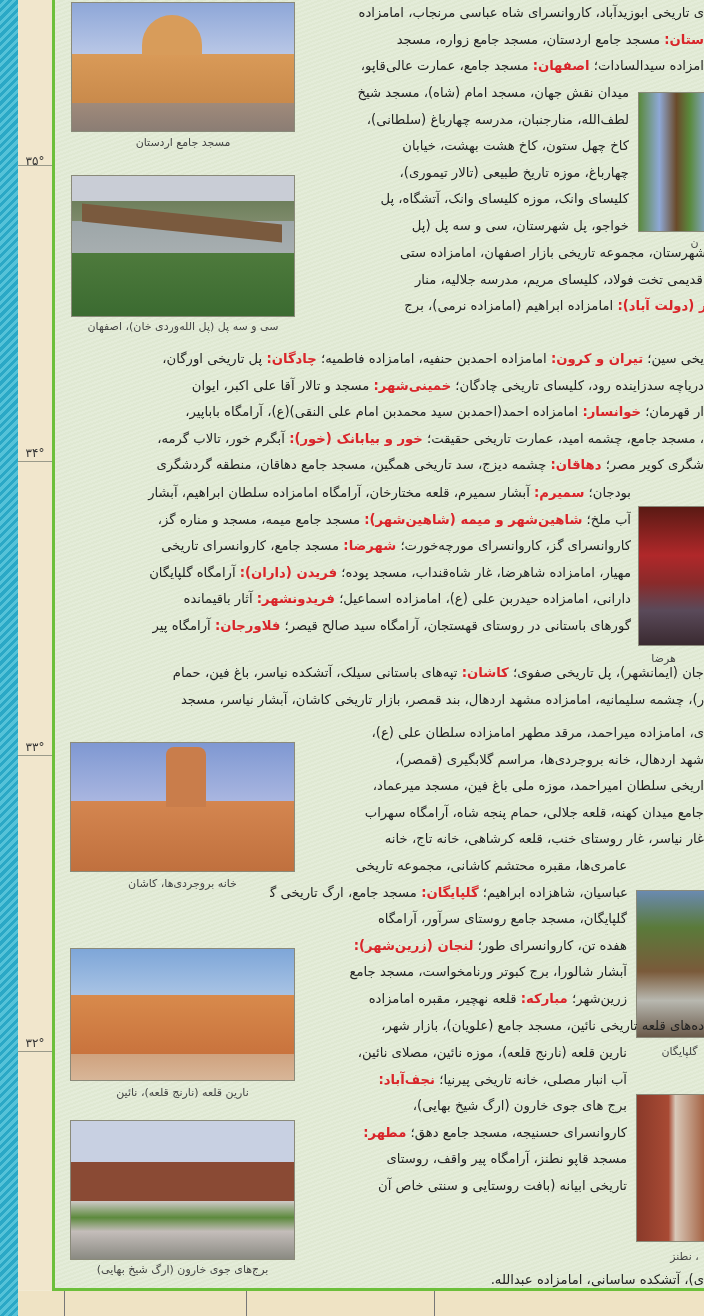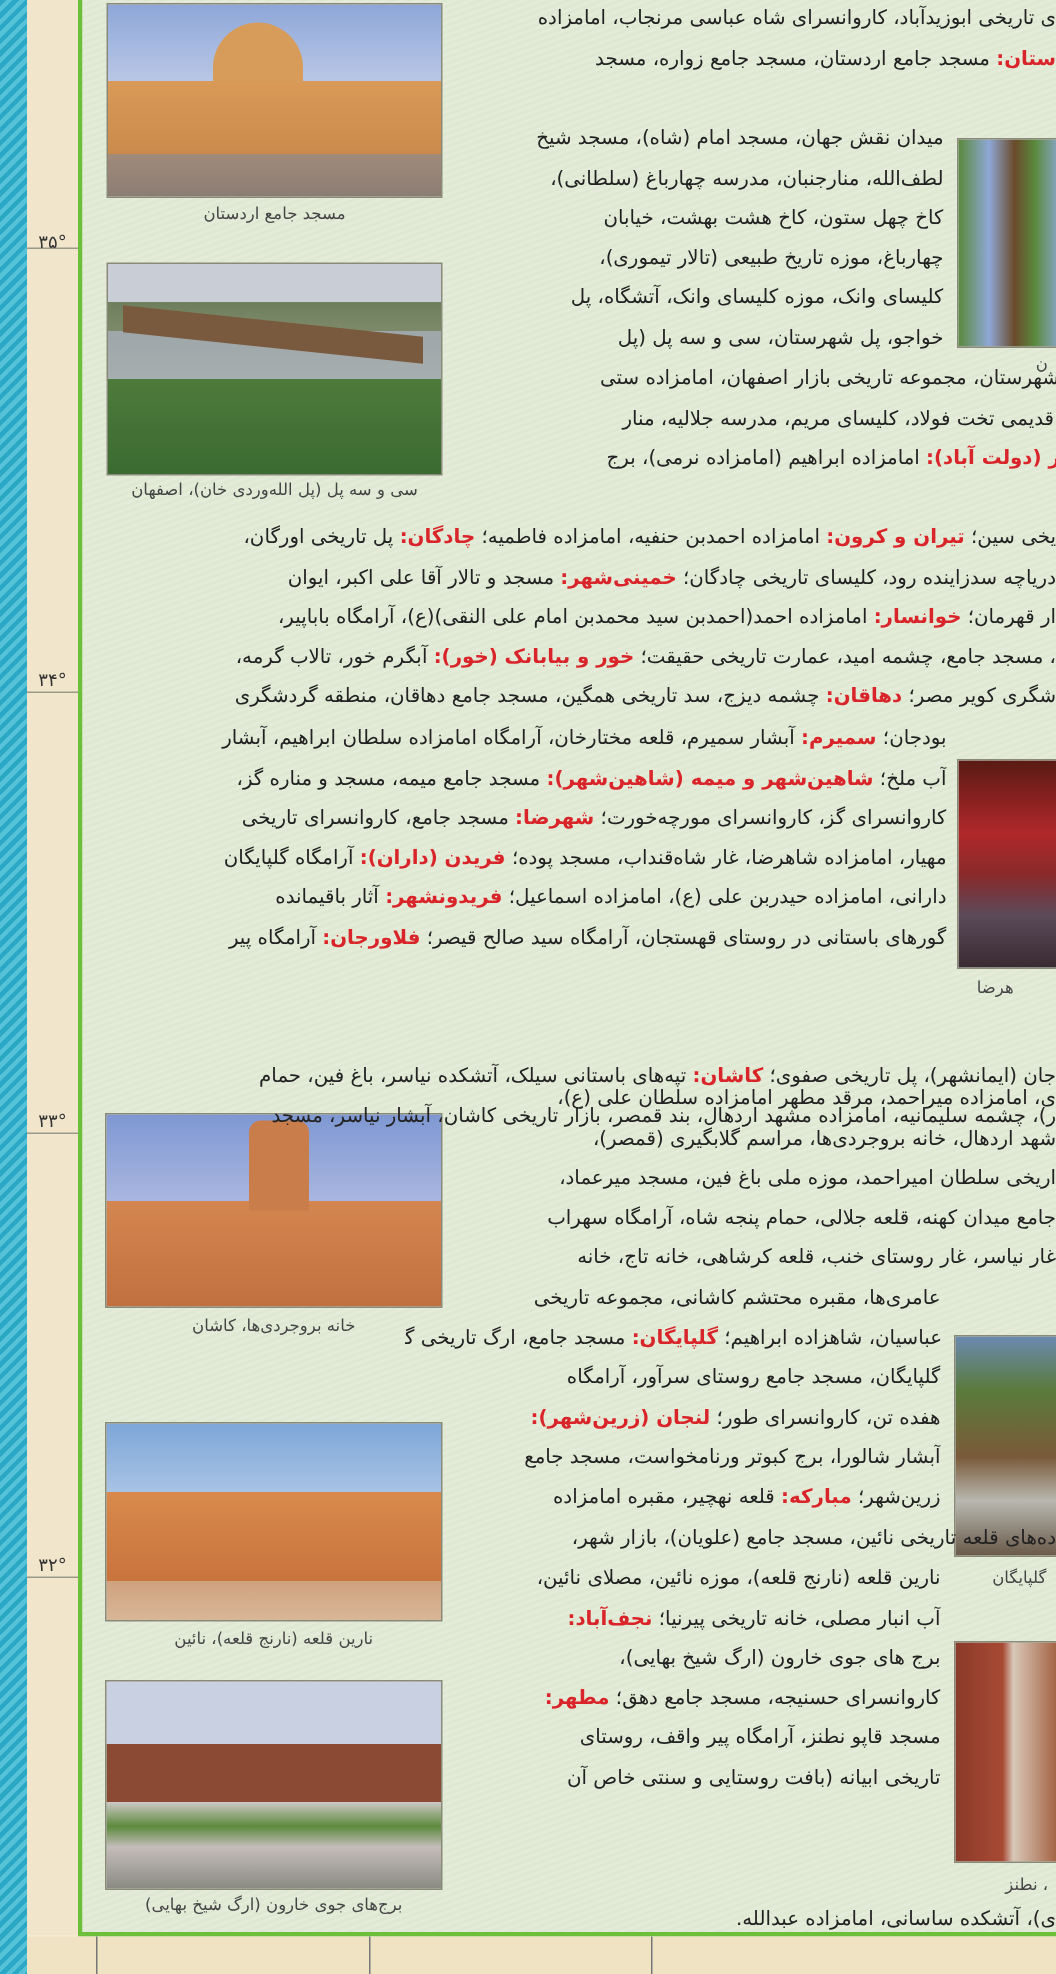--- a/index.html
+++ b/index.html
@@ -83,20 +83,21 @@
 
   <div class="photo ph-golpayegan" style="left:581px;top:890px;width:72px;height:148px"></div>
   <div class="caption" style="left:600px;top:1045px;width:49px">گلپایگان</div>
 
   <div class="photo ph-natanz" style="left:581px;top:1094px;width:72px;height:148px"></div>
   <div class="caption" style="left:610px;top:1250px;width:39px">، نطنز</div>
 
   <div class="text-block" style="left:240px;top:0;width:409px">
     <span class="line">ی تاریخی ابوزیدآباد، کاروانسرای شاه عباسی مرنجاب، امامزاده</span>
     <span class="line"><span class="city">ستان:</span><span> مسجد جامع اردستان، مسجد جامع زواره، مسجد</span></span>
+    <span class="line"><span>امزاده سیدالسادات؛ </span><span class="city">اصفهان:</span><span> مسجد جامع، عمارت عالی‌قاپو،</span></span>
   </div>
 
   <div class="text-block" style="left:240px;top:80px;width:334px">
     <span class="line">میدان نقش جهان، مسجد امام (شاه)، مسجد شیخ</span>
     <span class="line">لطف‌الله، منارجنبان، مدرسه چهارباغ (سلطانی)،</span>
     <span class="line">کاخ چهل ستون، کاخ هشت بهشت، خیابان</span>
     <span class="line">چهارباغ، موزه تاریخ طبیعی (تالار تیموری)،</span>
     <span class="line">کلیسای وانک، موزه کلیسای وانک، آتشگاه، پل</span>
     <span class="line">خواجو، پل شهرستان، سی و سه پل (پل</span>
   </div>
@@ -117,21 +118,21 @@
 
   <div class="text-block" style="left:8px;top:480px;width:568px">
     <span class="line"><span>بودجان؛ </span><span class="city">سمیرم:</span><span> آبشار سمیرم، قلعه مختارخان، آرامگاه امامزاده سلطان ابراهیم، آبشار</span></span>
     <span class="line"><span>آب ملخ؛ </span><span class="city">شاهین‌شهر و میمه (شاهین‌شهر):</span><span> مسجد جامع میمه، مسجد و مناره گز،</span></span>
     <span class="line"><span>کاروانسرای گز، کاروانسرای مورچه‌خورت؛ </span><span class="city">شهرضا:</span><span> مسجد جامع، کاروانسرای تاریخی</span></span>
     <span class="line"><span>مهیار، امامزاده شاهرضا، غار شاه‌قنداب، مسجد پوده؛ </span><span class="city">فریدن (داران):</span><span> آرامگاه گلپایگان</span></span>
     <span class="line"><span>دارانی، امامزاده حیدربن علی (ع)، امامزاده اسماعیل؛ </span><span class="city">فریدونشهر:</span><span> آثار باقیمانده</span></span>
     <span class="line"><span>گورهای باستانی در روستای قهستجان، آرامگاه سید صالح قیصر؛ </span><span class="city">فلاورجان:</span><span> آرامگاه پیر</span></span>
   </div>
 
-  <div class="text-block" style="left:8px;top:705px;width:641px">
+  <div class="text-block" style="left:8px;top:660px;width:641px">
     <span class="line"><span>جان (ایمانشهر)، پل تاریخی صفوی؛ </span><span class="city">کاشان:</span><span> تپه‌های باستانی سیلک، آتشکده نیاسر، باغ فین، حمام</span></span>
     <span class="line">ر)، چشمه سلیمانیه، امامزاده مشهد اردهال، بند قمصر، بازار تاریخی کاشان، آبشار نیاسر، مسجد</span>
   </div>
 
   <div class="text-block" style="left:240px;top:720px;width:409px">
     <span class="line">ی، امامزاده میراحمد، مرقد مطهر امامزاده سلطان علی (ع)،</span>
     <span class="line">شهد اردهال، خانه بروجردی‌ها، مراسم گلابگیری (قمصر)،</span>
     <span class="line">اریخی سلطان امیراحمد، موزه ملی باغ فین، مسجد میرعماد،</span>
     <span class="line">جامع میدان کهنه، قلعه جلالی، حمام پنجه شاه، آرامگاه سهراب</span>
     <span class="line">غار نیاسر، غار روستای خنب، قلعه کرشاهی، خانه تاج، خانه</span>

